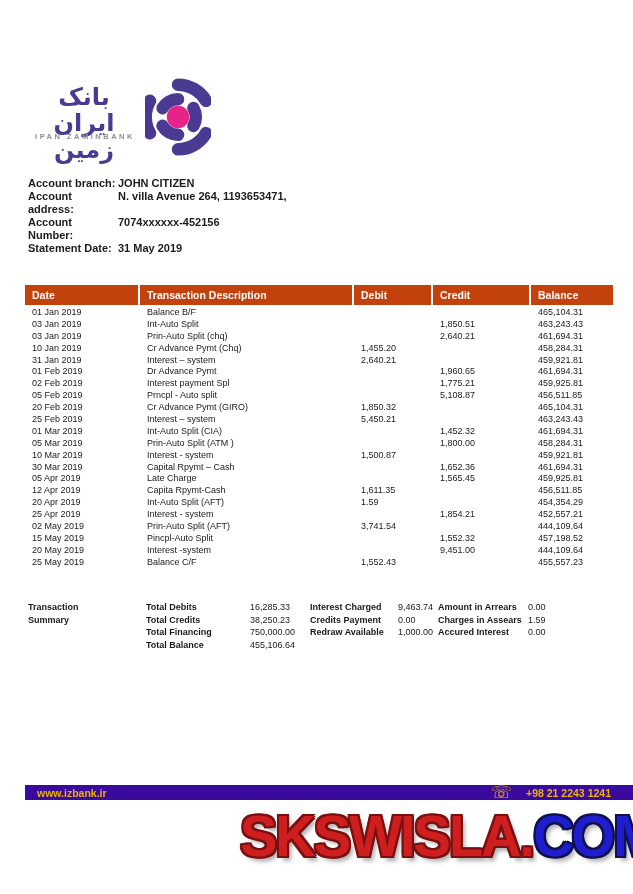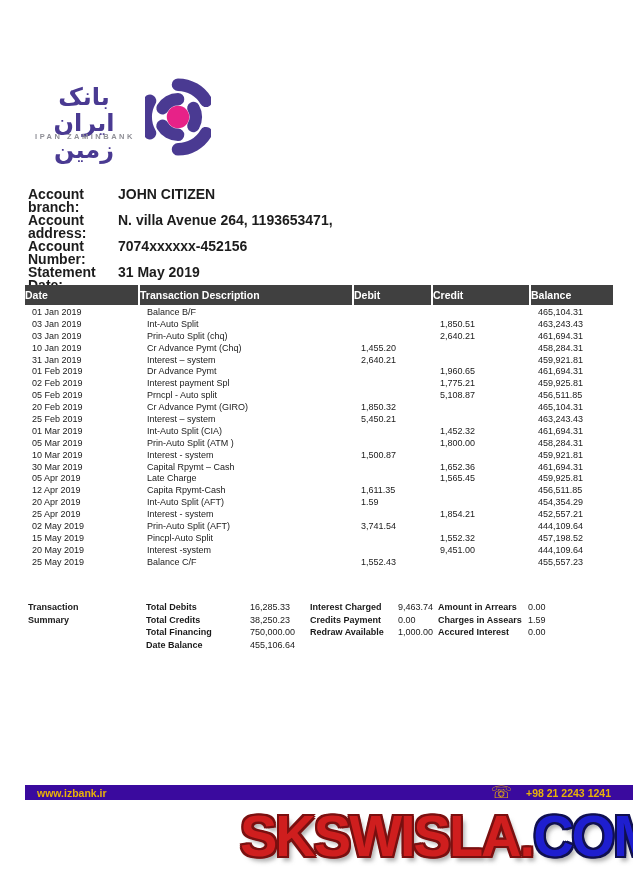--- a/index.html
+++ b/index.html
@@ -11,31 +11,31 @@
   
   .logo { position:absolute; left:25px; top:76px; width:190px; height:86px; }
   .logo-fa { position:absolute; left:0; top:8px; width:118px; text-align:center;
              font-family:"DejaVu Sans", sans-serif; font-size:24px; font-weight:bold;
              color:#4a3a92; line-height:1.1; }
   .logo-en { position:absolute; left:0; top:56px; width:120px; text-align:center;
              font-size:7.5px; letter-spacing:2.5px; color:#8f8f96; font-weight:bold; }
   .logo-mark { position:absolute; left:120px; top:0; }
 
   
-  .account { position:absolute; left:28px; top:188px; font-size:14px; color:#1c1c1c; }
+  .account { position:absolute; left:28px; top:177px; font-size:11px; color:#1c1c1c; }
   .acct-row { display:flex; line-height:13px; }
   .acct-label { width:90px; font-weight:bold; }
   .acct-value { font-weight:bold; }
 
   
   .ttable { position:absolute; left:25px; top:285px; width:588px; }
   .thead { display:grid; grid-template-columns:113px 212px 77px 96px 82px;
            column-gap:2px; height:20px; }
-  .thcell { background:#404040; color:#fff; font-weight:bold; font-size:10.5px;
-            display:flex; align-items:center; }
+  .thcell { background:#c2410c; color:#fff; font-weight:bold; font-size:10.5px;
+            display:flex; align-items:center; padding-left:7px; }
   .trow { display:grid; grid-template-columns:113px 212px 77px 96px 82px;
           column-gap:2px; height:11.9px; }
   .tcell { font-size:9px; color:#1a1a1a; padding-left:7px; line-height:11.9px;
            white-space:nowrap; overflow:hidden; }
   .tbody { padding-top:2px; }
 
   
   .summary { position:absolute; left:28px; top:601px; width:585px; height:56px;
              font-size:9px; color:#1a1a1a; }
   .sum-title { position:absolute; left:0; top:0; font-weight:bold; line-height:12.5px; }
@@ -294,21 +294,21 @@
         </div>
         <div class="srow">
           <span class="slabel">Total Credits</span>
           <span class="sval">38,250.23</span>
         </div>
         <div class="srow">
           <span class="slabel">Total Financing</span>
           <span class="sval">750,000.00</span>
         </div>
         <div class="srow">
-          <span class="slabel">Date Balance</span>
+          <span class="slabel">Total Balance</span>
           <span class="sval">455,106.64</span>
         </div>
       </div>
     <div class="sum-col sum-col2">
         <div class="srow">
           <span class="slabel">Interest Charged</span>
           <span class="sval">9,463.74</span>
         </div>
         <div class="srow">
           <span class="slabel">Credits Payment</span>

